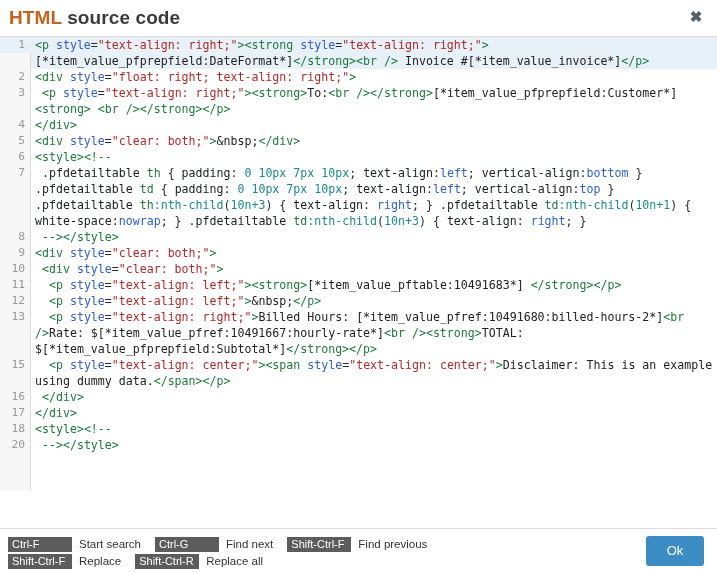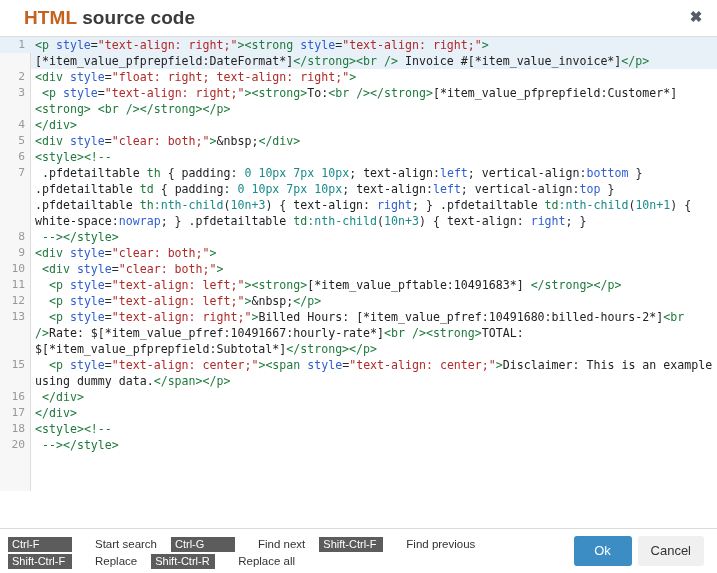--- a/index.html
+++ b/index.html
@@ -30,21 +30,21 @@
     position: relative;
     background: #ffffff;
     display: flex;
     align-items: center;
     box-sizing: border-box;
   }
   .dlg-title {
     font-size: 19px;
     font-weight: bold;
     color: #3b3b3b;
-    padding-left: 24px;
+    padding-left: 9px;
     letter-spacing: 0.1px;
     white-space: nowrap;
   }
   .dlg-title .kw {
     color: #c4621e;
   }
   .close-btn {
     position: absolute;
     right: 12px;
     top: 8px;
@@ -147,21 +147,20 @@
   }
   .sc-row {
     display: flex;
     align-items: center;
     height: 15px;
     margin-bottom: 2px;
   }
   .sc-item {
     display: flex;
     align-items: center;
-    gap: 16px;
   }
   .sc-key {
     display: inline-block;
     background: #5c5c5c;
     color: #ffffff;
     font-size: 11px;
     line-height: 13px;
     padding: 1px 4px 1px 4px;
     min-width: 64px;
     box-sizing: border-box;
@@ -312,17 +311,16 @@
             <span class="sc-label">Replace</span>
           </span>
           <span class="sc-item">
             <span class="sc-key">Shift-Ctrl-R</span>
             <span class="sc-label">Replace all</span>
           </span>
         </div>
       </div>
     <div class="btn-row">
       <button class="btn btn-ok">Ok</button>
-      <button class="btn btn-cancel">Cancel</button>
     </div>
   </div>
 
 </div>
 
 </body></html>

